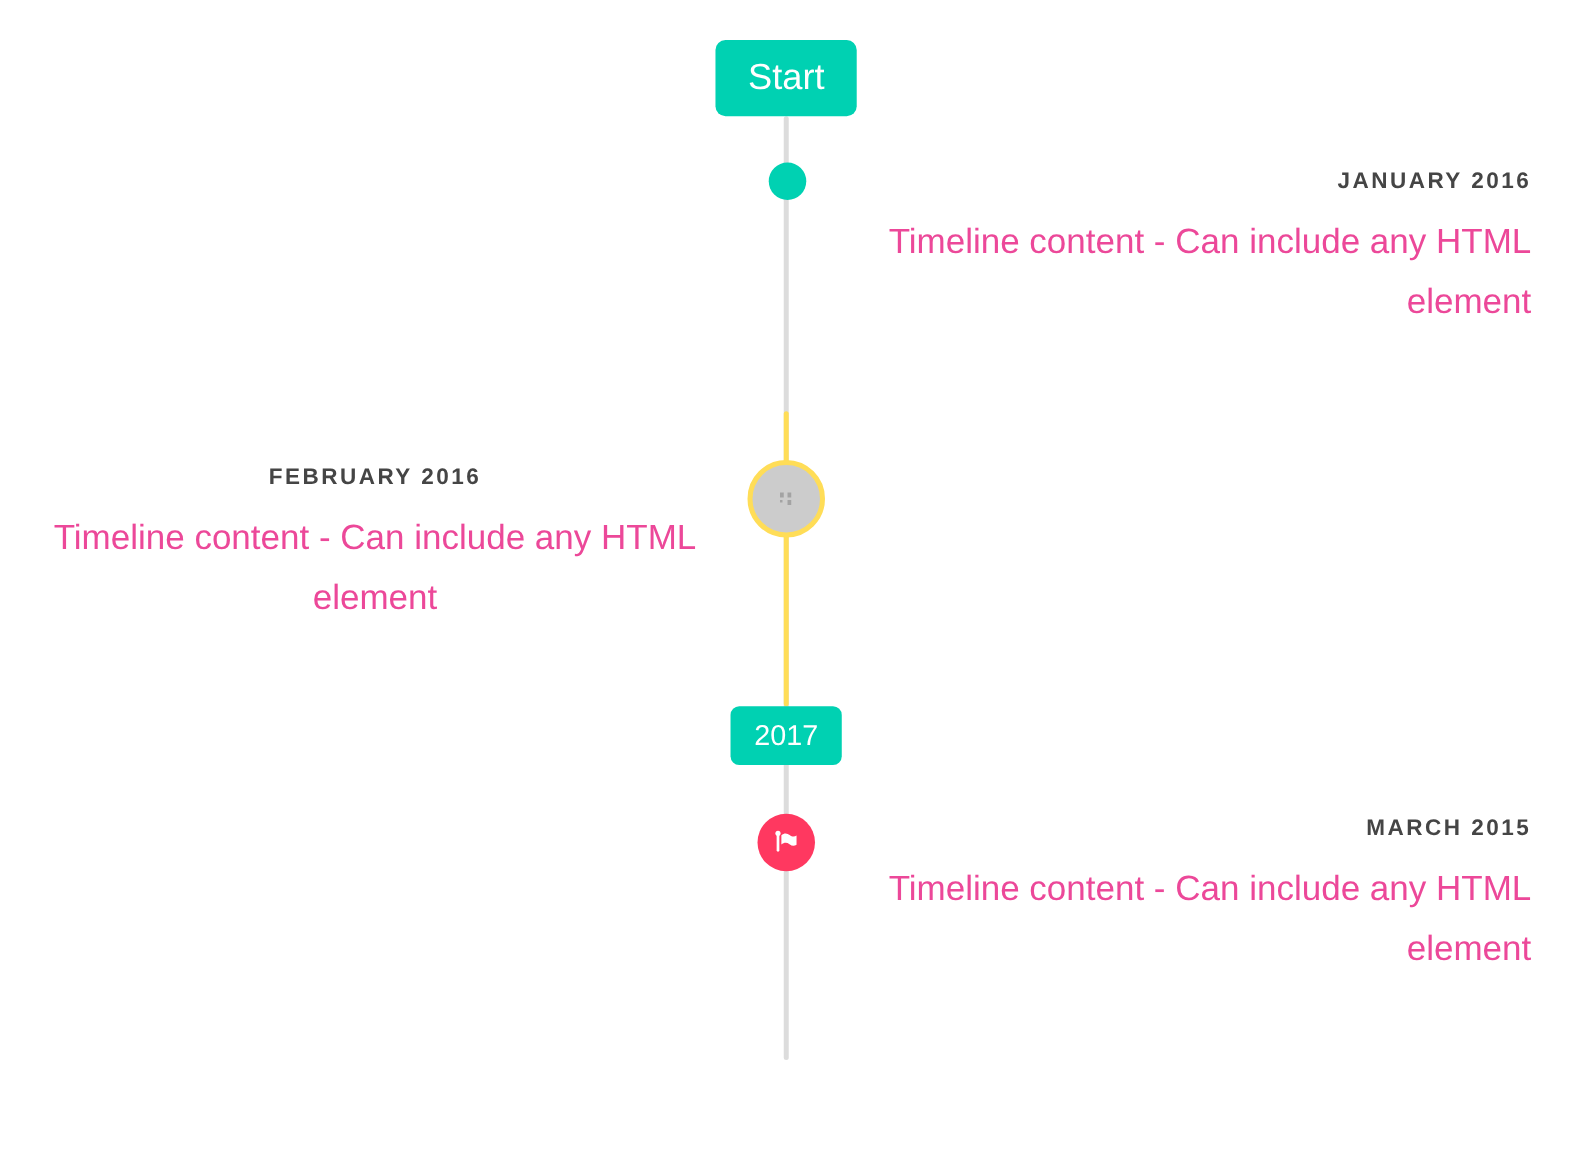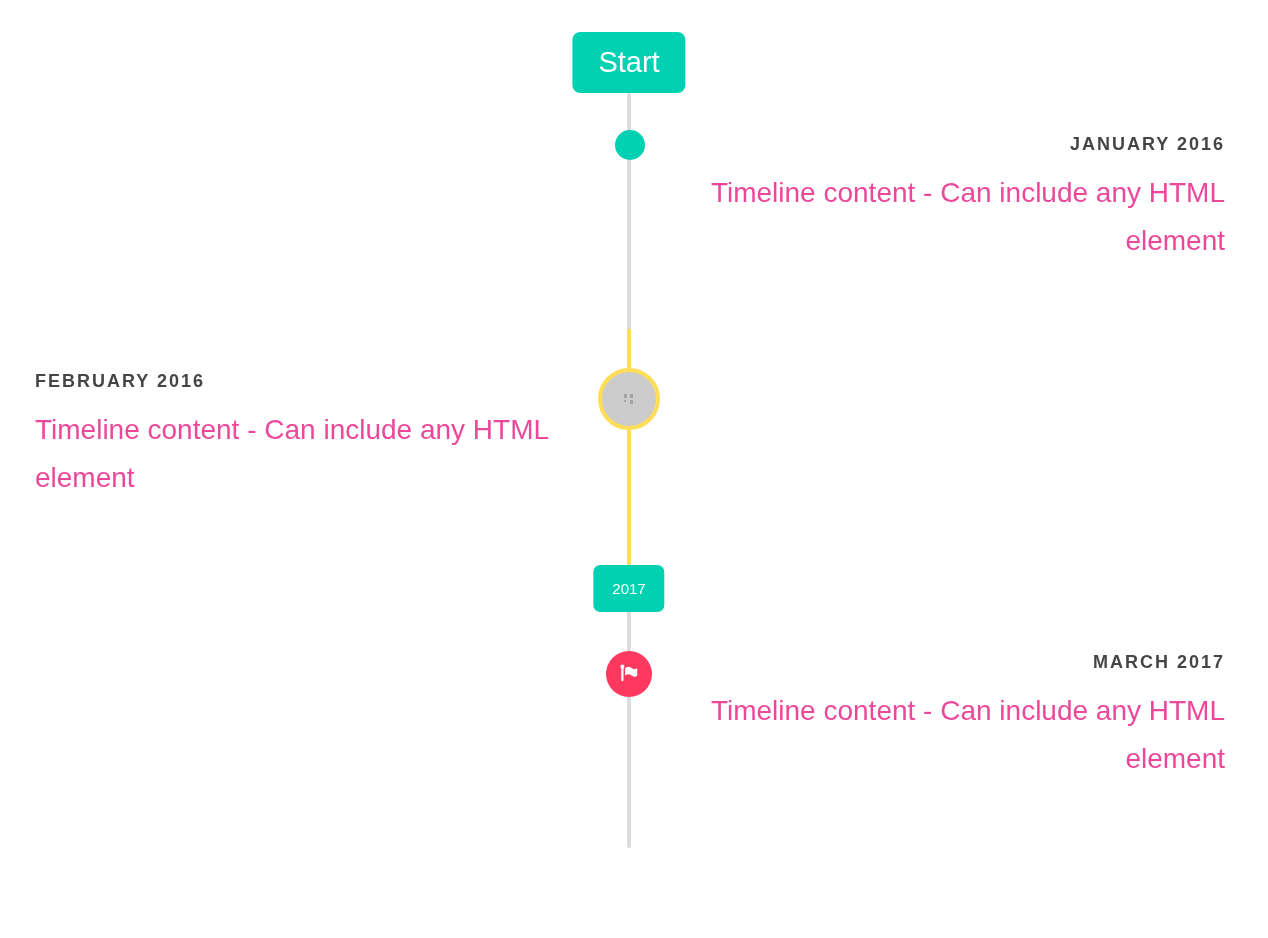--- a/index.html
+++ b/index.html
@@ -30,37 +30,37 @@
     background: #00d1b2;
     color: #ffffff;
     border: none;
     border-radius: 8px;
     text-align: center;
     cursor: pointer;
     font-family: "Liberation Sans", sans-serif;
   }
   .tl-btn.start { top: 32px; font-size: 29px; line-height: 33px; padding: 14px 26px; }
   .tl-btn.end   { top: 848px; font-size: 29px; line-height: 33px; padding: 14px 26px; }
-  .tl-btn.year  { top: 565px; font-size: 15px; line-height: 27px; padding: 10px 19px; border-radius: 7px; }
+  .tl-btn.year  { top: 565px; font-size: 23px; line-height: 27px; padding: 10px 19px; border-radius: 7px; }
 
   
   .marker { position: absolute; border-radius: 50%; display: flex; align-items: center; justify-content: center; }
   .marker.dot-teal { left: 615px; top: 130px; width: 30px; height: 30px; background: #00d1b2; }
   .marker.img-circle {
     left: 598px; top: 368px;
     width: 54px; height: 54px;
     background: #cccccc;
     border: 4px solid #ffdd57;
   }
   .marker.flag-circle { left: 606px; top: 651px; width: 46px; height: 46px; background: #ff3860; }
 
   
   .entry { position: absolute; width: 530px; }
   .entry.right { left: 695px; text-align: right; }
-  .entry.left  { left: 35px;  text-align: left; }
+  .entry.left  { left: 35px;  text-align: center; }
   .entry-date {
     margin: 0 0 13px 0;
     font-size: 18px;
     font-weight: 700;
     letter-spacing: 2px;
     line-height: 24px;
     color: #454545;
   }
   .entry-content {
     margin: 0;
@@ -112,18 +112,18 @@
       <svg width="26" height="26" viewBox="0 0 24 24" aria-hidden="true">
         <g fill="#ffffff">
           <circle cx="5.9" cy="5.2" r="1.9"></circle>
           <rect x="4.9" y="5.2" width="2" height="13.6" rx="1"></rect>
           <path d="M8.4 6.6 C10.4 4.9 12.5 4.9 14.5 6.4 C16.3 7.8 18 7.9 19.6 6.8 L19.6 13.6 C18 14.8 16.2 14.7 14.4 13.3 C12.5 11.9 10.4 11.9 8.4 13.5 Z"></path>
         </g>
       </svg>
     </span>
   </div>
   <div class="entry right e-mar">
-    <h3 class="entry-date">MARCH 2017</h3>
+    <h3 class="entry-date">MARCH 2015</h3>
     <p class="entry-content">Timeline content - Can include any HTML element</p>
   </div>
 
 
 </div>
 
 </body></html>

